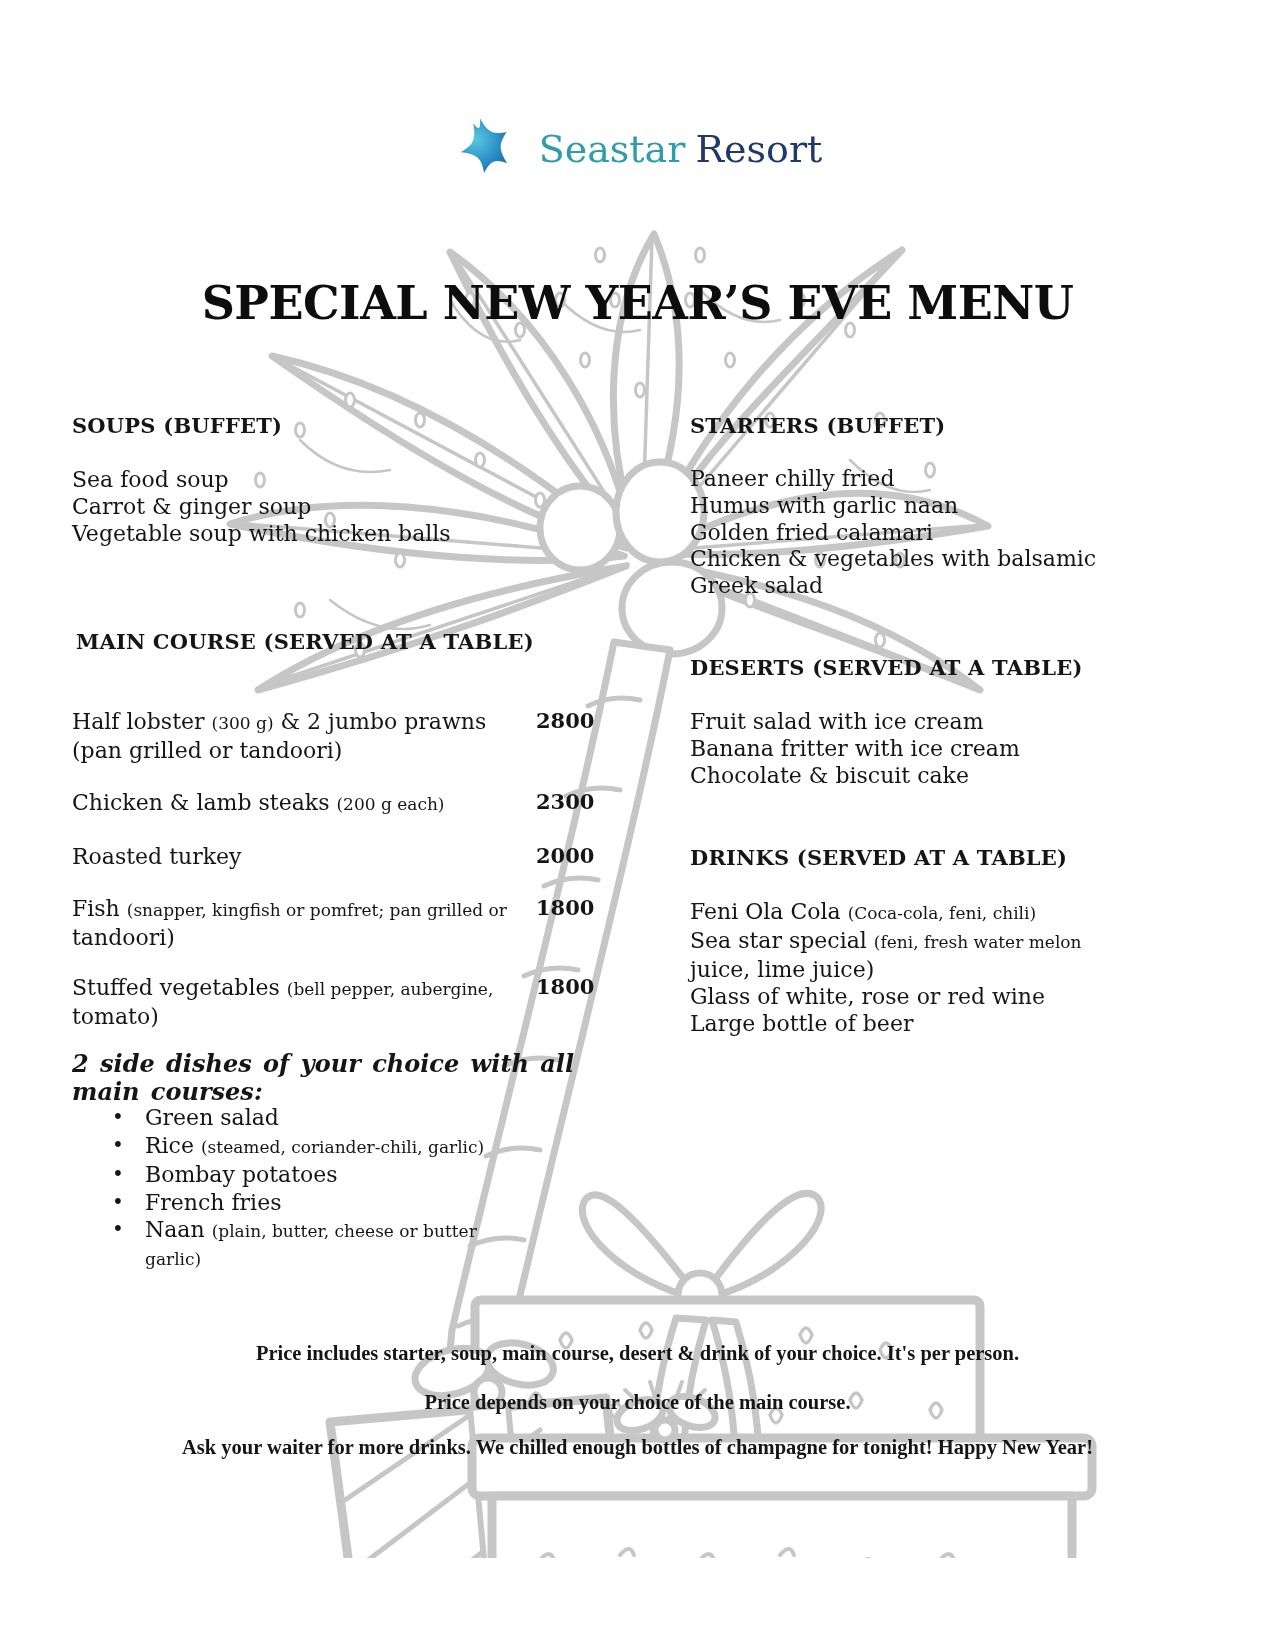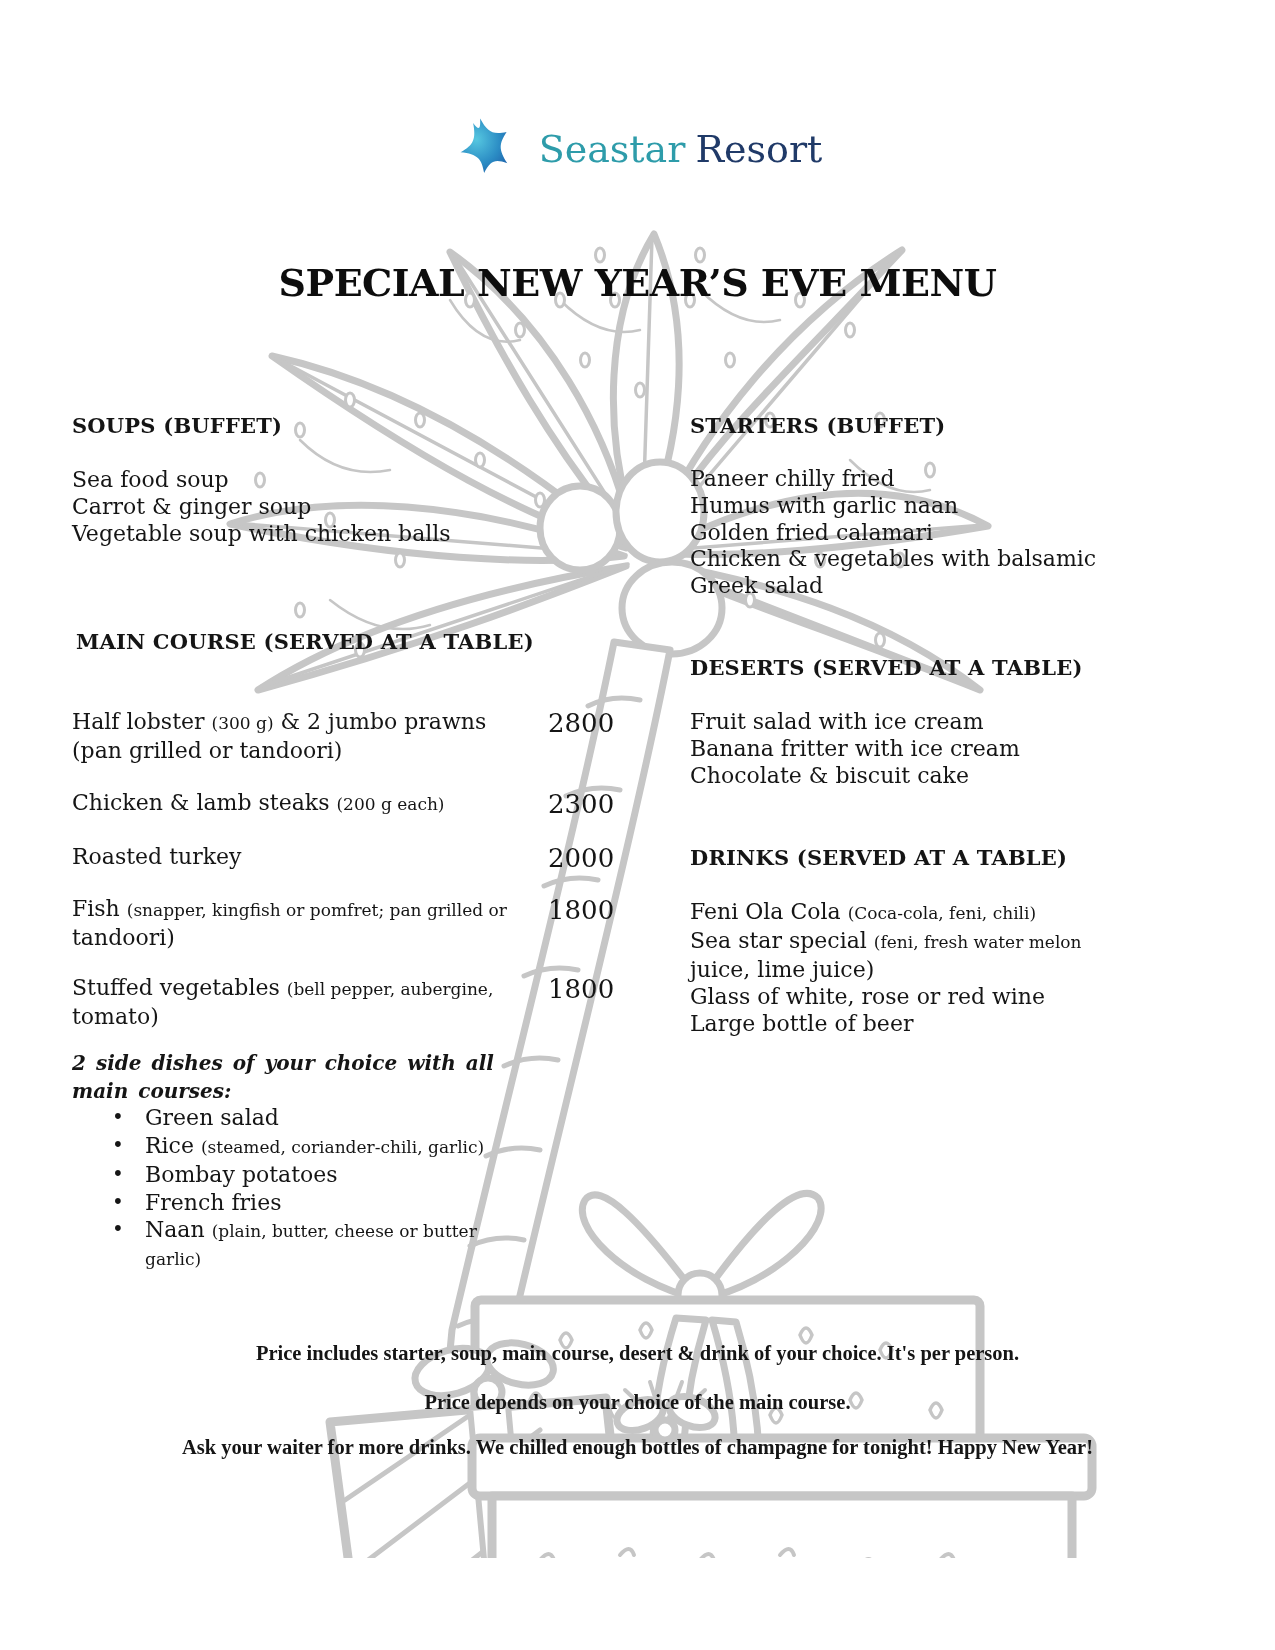--- a/index.html
+++ b/index.html
@@ -10,32 +10,32 @@
   .content{position:absolute;inset:0;z-index:1;}
 
   
   .logo{position:absolute;top:112px;left:0;width:100%;display:flex;justify-content:center;
         align-items:center;gap:12px;}
   .brandtxt{font-size:38px;letter-spacing:0px;}
   .brand1{color:#2e9caa;margin-right:10px;}
   .brand2{color:#203a68;}
 
   
-  .title{position:absolute;top:260px;left:0;width:100%;text-align:center;margin:0;
-         font-size:38px;font-weight:700;letter-spacing:-0.5px;color:#0d0d0d;}
+  .title{position:absolute;top:276px;left:0;width:100%;text-align:center;margin:0;
+         font-size:46px;font-weight:700;letter-spacing:-0.5px;color:#0d0d0d;}
 
   
   .h{font-weight:700;font-size:21px;letter-spacing:0.2px;white-space:nowrap;}
   .list .row{font-size:22px;line-height:27px;white-space:nowrap;}
   .lh268 .row{line-height:26.8px;}
   .sm{font-size:17px;}
   .mc{left:72px;width:560px;}
   .mc .line{font-size:22px;line-height:27px;white-space:nowrap;}
-  .price{position:absolute;left:464px;top:0;font-weight:400;font-size:26px;margin-left:12px;}
-  .sideh{font-style:italic;font-weight:700;font-size:20px;line-height:27.5px;word-spacing:3px;}
+  .price{position:absolute;left:464px;top:0;font-weight:700;font-size:21px;}
+  .sideh{font-style:italic;font-weight:700;font-size:24px;line-height:27.5px;word-spacing:3px;}
   .blist{left:112px;}
   .brow{display:flex;font-size:22px;line-height:27.5px;white-space:nowrap;}
   .dot{width:33px;font-size:20px;}
   .smline{font-size:17px;line-height:24px;}
 
   
   .fline{left:0;width:100%;text-align:center;
          font-family:"Liberation Serif",serif;font-weight:700;font-size:20.5px;white-space:nowrap;}
   .cyan{left:0;width:100%;text-align:center;font-weight:700;font-size:31px;color:#22a9e5;
         letter-spacing:0.5px;white-space:nowrap;}

